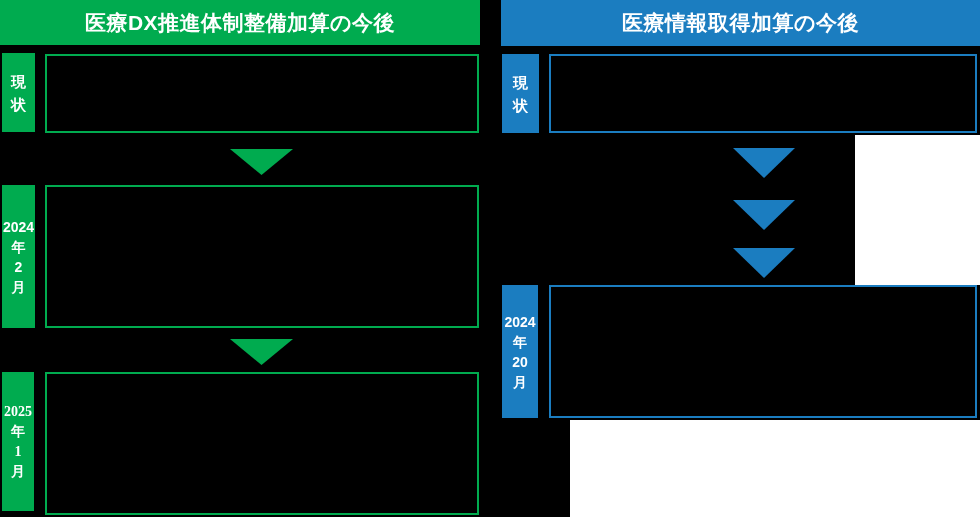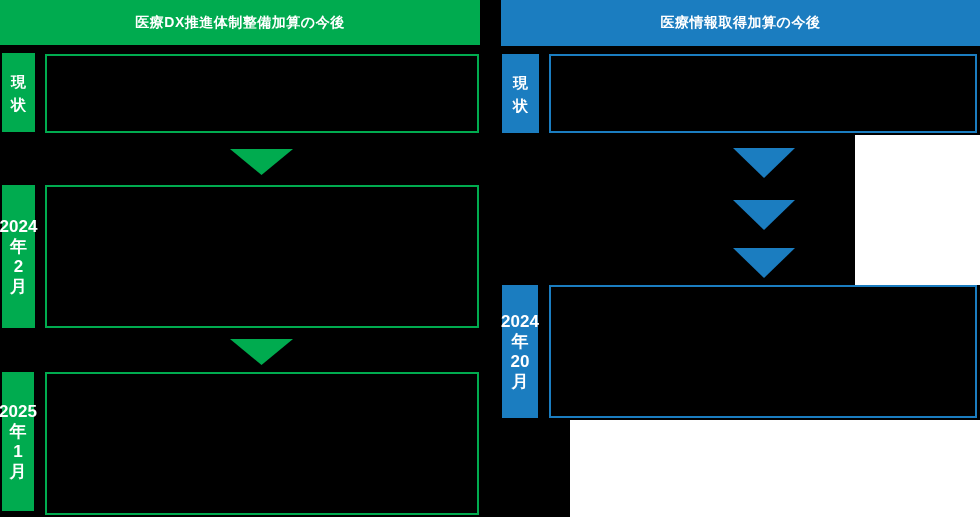--- a/index.html
+++ b/index.html
@@ -21,40 +21,40 @@
   }
   .white-region { position: absolute; background: var(--white_area); }
   .wr-right  { left: 855px; top: 135px; width: 125px; height: 150px; }
   .wr-bottom { left: 570px; top: 420px; width: 410px; height: 97px; }
 
   .panel-header {
     position: absolute;
     display: flex; align-items: center; justify-content: center;
     color: var(--text);
     font-weight: bold;
-    font-size: 14px;
+    font-size: 21px;
     letter-spacing: 0.5px;
   }
   .hdr-left  { left: 0;     top: 0; width: 480px; height: 45px; background: var(--green); }
   .hdr-right { left: 501px; top: 0; width: 479px; height: 46px; background: var(--blue); text-align: center;  }
 
   .stage-label {
     position: absolute;
     display: flex; flex-direction: column;
     align-items: center; justify-content: center;
     color: var(--text);
     font-weight: bold;
     text-align: center;
-    font-size: 17px;
+    font-size: 14px;
     line-height: 20px;
   }
   .stage-label.two-line { font-size: 15px; line-height: 23px; }
   .lbl-l-current { left: 2px;   top: 53px;  width: 33px; height: 79px;  background: var(--green); }
   .lbl-l-202410  { left: 2px;   top: 185px; width: 33px; height: 143px; background: var(--green); }
-  .lbl-l-202501  { left: 2px;   top: 372px; width: 32px; height: 139px; background: var(--green); }
+  .lbl-l-202501  { left: 2px;   top: 372px; width: 32px; height: 139px; background: var(--green); font-family: Liberation Serif, serif; }
   .lbl-r-current { left: 502px; top: 54px;  width: 37px; height: 79px;  background: var(--blue); }
   .lbl-r-202412  { left: 502px; top: 285px; width: 36px; height: 133px; background: var(--blue); }
 
   .content-box { position: absolute; background: var(--background); }
   .box-green { border: 2px solid var(--green); }
   .box-blue  { border: 2px solid var(--blue); }
   .box-l-1 { left: 45px;  top: 54px;  width: 434px; height: 79px; }
   .box-l-2 { left: 45px;  top: 185px; width: 434px; height: 143px; }
   .box-l-3 { left: 45px;  top: 372px; width: 434px; height: 143px; }
   .box-r-1 { left: 549px; top: 54px;  width: 428px; height: 79px; }

